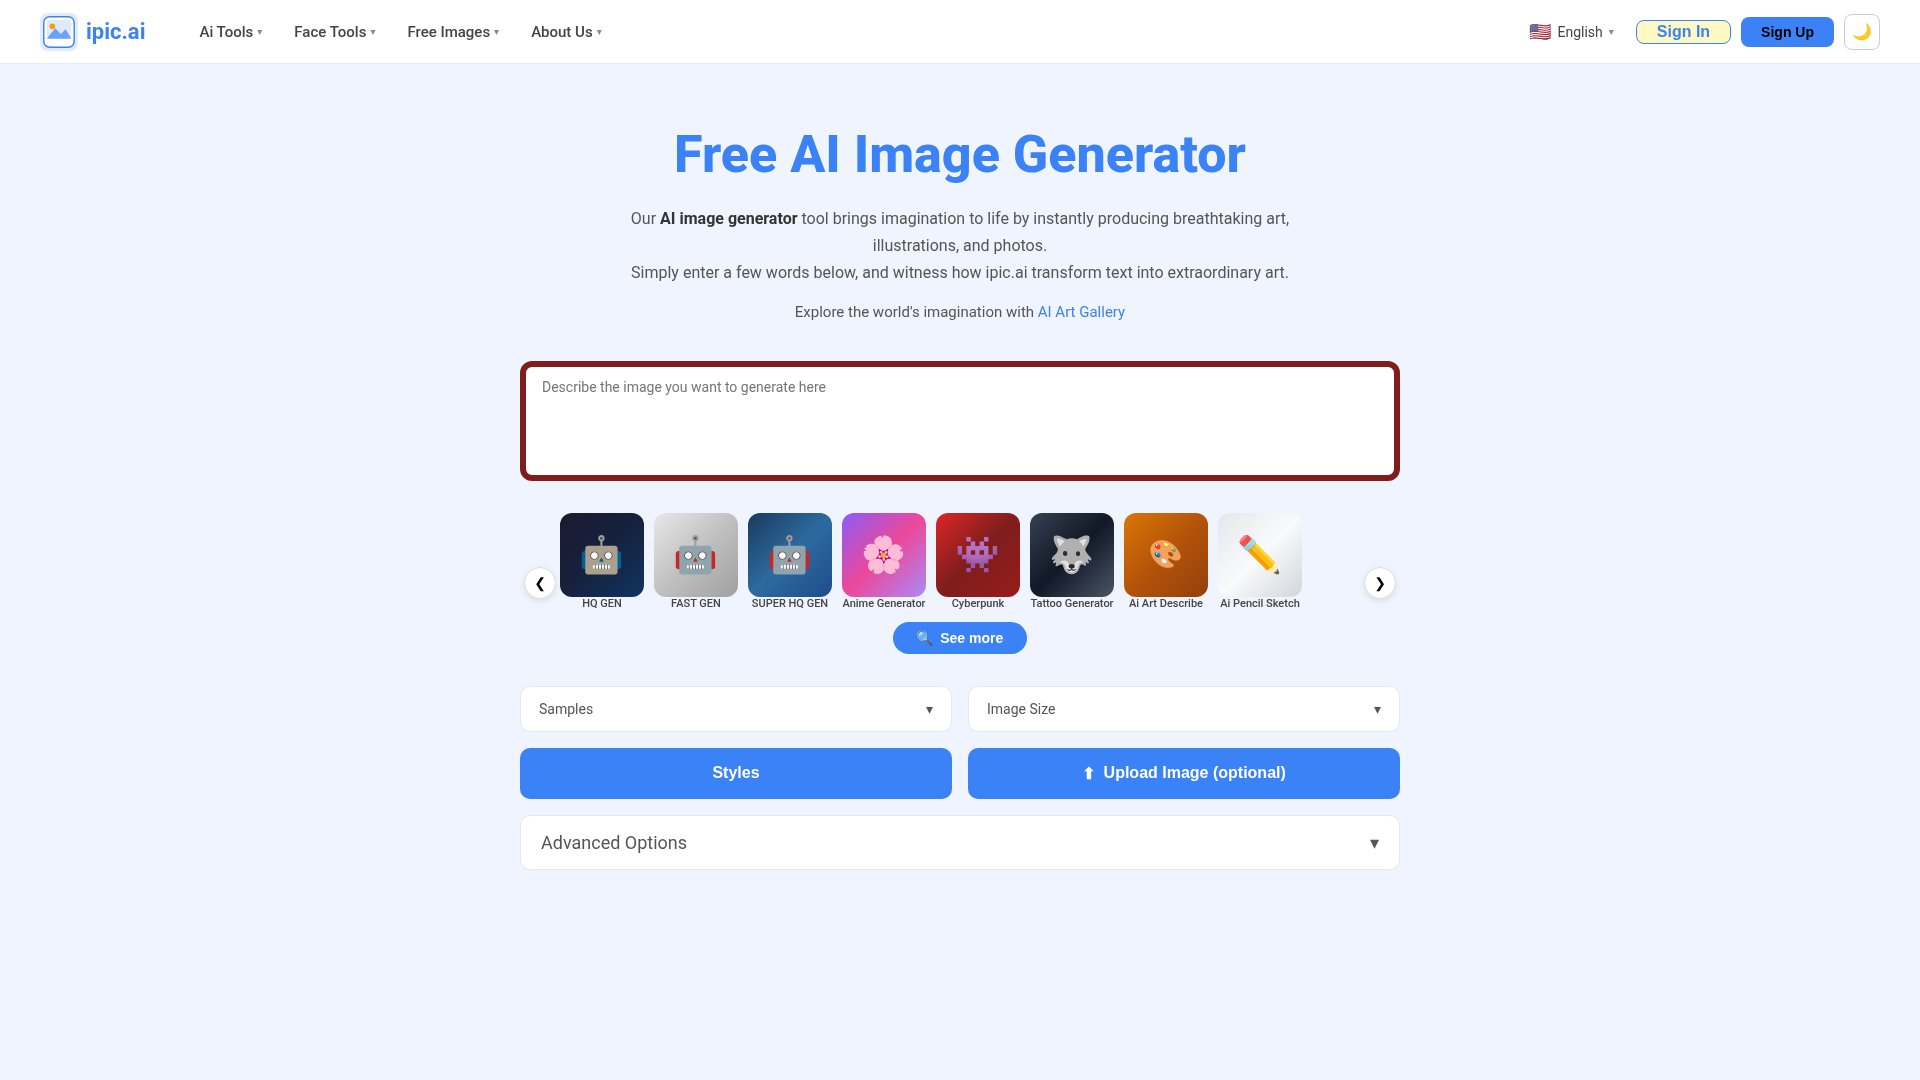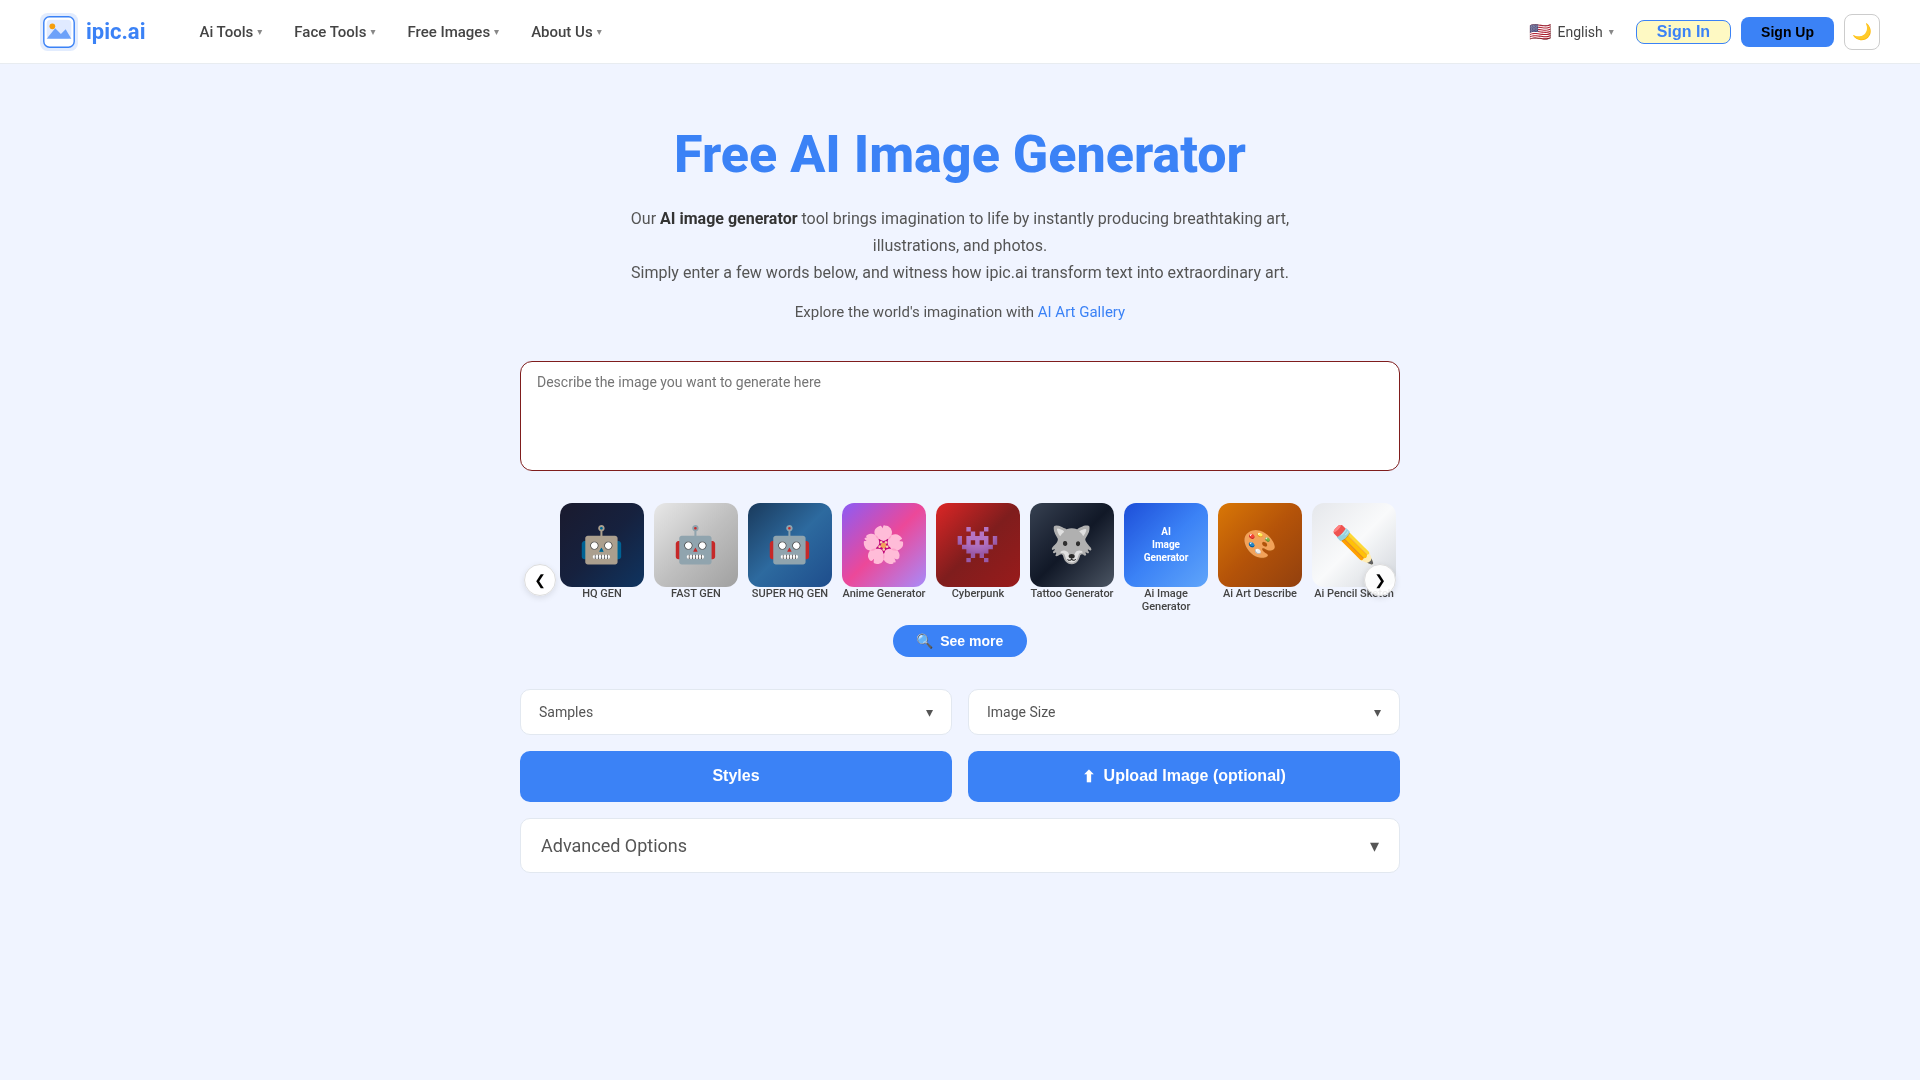--- a/index.html
+++ b/index.html
@@ -138,21 +138,21 @@
     
     .main-content {
       max-width: 960px;
       margin: 0 auto;
       padding: 20px 40px 40px;
     }
 
     
     .prompt-area {
       background: #fff;
-      border: 1px solid #7f1d1d;
+      border: 6px solid #7f1d1d;
       border-radius: 12px;
       padding: 12px 16px;
       margin-bottom: 16px;
     }
     .prompt-textarea {
       width: 100%;
       border: none;
       outline: none;
       font-size: 14px;
       color: #888;
@@ -411,30 +411,20 @@
       </div>
       <span class="style-card-label">Cyberpunk</span>
     </div>
         <div class="style-card">
       <div class="card-inner" style="background:linear-gradient(135deg, #374151, #111827, #4b5563);">
         <span style="font-size:36px;">🐺</span>
       </div>
       <span class="style-card-label">Tattoo Generator</span>
     </div>
         <div class="style-card">
-      <div class="card-inner" style="background:linear-gradient(135deg, #1d4ed8, #3b82f6, #60a5fa);">
-
-        <div style="color:#fff;font-size:10px;font-weight:700;text-align:center;line-height:1.3;padding:8px;">
-          AI<br>Image<br>Generator
-        </div>
-
-      </div>
-      <span class="style-card-label">Ai Image Generator</span>
-    </div>
-        <div class="style-card">
       <div class="card-inner" style="background:linear-gradient(135deg, #d97706, #b45309, #92400e);">
         <span style="font-size:28px;">🎨</span>
       </div>
       <span class="style-card-label">Ai Art Describe</span>
     </div>
         <div class="style-card">
       <div class="card-inner" style="background:linear-gradient(135deg, #e5e7eb, #f9fafb, #d1d5db);">
         <span style="font-size:36px;color:#444;">✏️</span>
       </div>
       <span class="style-card-label">Ai Pencil Sketch</span>

